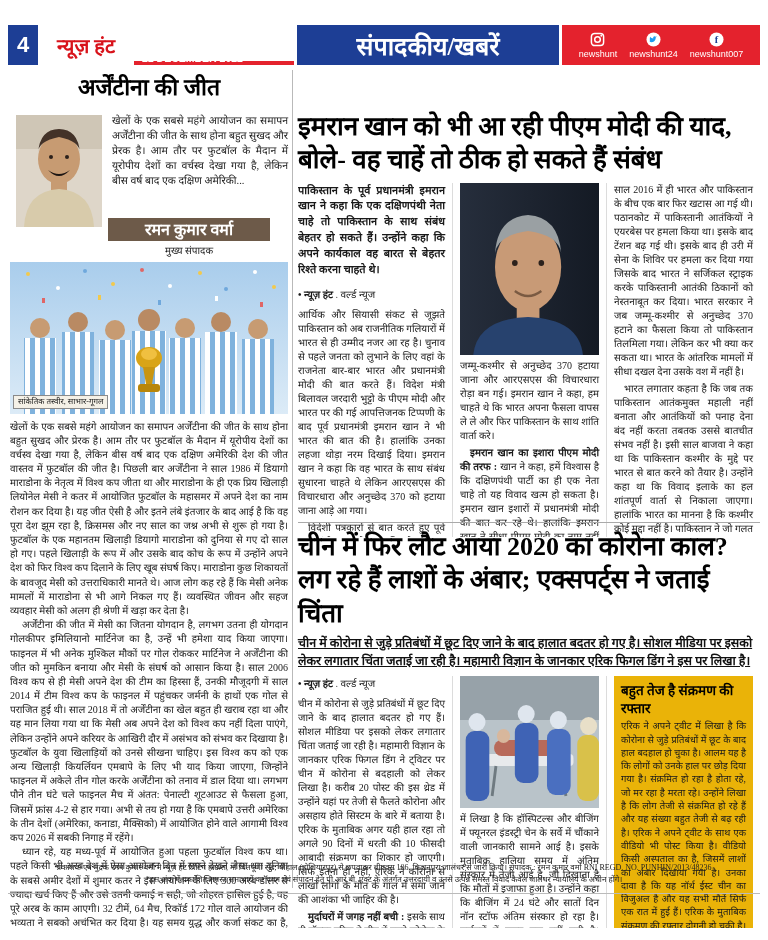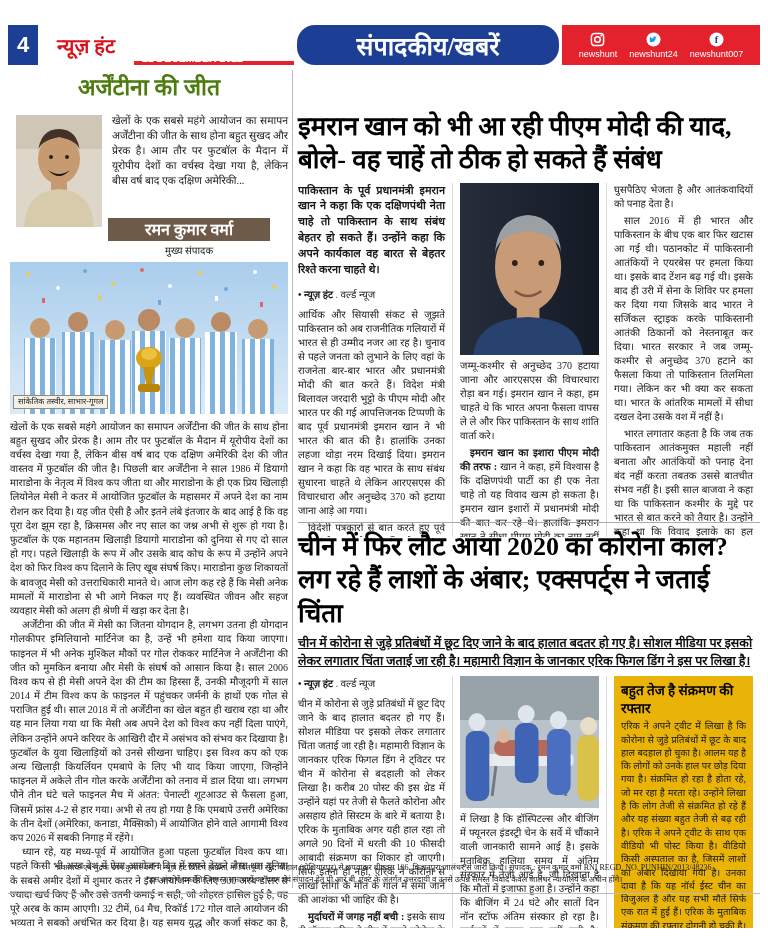--- a/index.html
+++ b/index.html
@@ -10,28 +10,28 @@
   .topbar{position:absolute;left:8px;top:25px;width:752px;height:40px;display:flex;
           font-family:"Liberation Sans",sans-serif;}
   .pageno{flex:0 0 30px;background:#1d3e95;color:#fff;font-size:22px;font-weight:bold;
           display:flex;align-items:center;justify-content:center;}
   .logobox{flex:0 0 96px;background:#fff;display:flex;align-items:center;justify-content:center;}
   .logobox .logo-text{color:#d8131b;font-size:20px;font-weight:bold;font-family:"Liberation Serif",serif;}
   .datebox{flex:0 0 152px;background:#e4222d;color:#fff;font-size:10.5px;font-weight:bold;
            line-height:1.25;display:flex;flex-direction:column;justify-content:flex-end;padding-left:8px;margin-top:36px;}
   .sectionbox{flex:1 1 auto;background:#1d3e95;color:#fff;margin-left:3px;
               display:flex;align-items:center;justify-content:center;
-              font-size:25px;font-weight:bold;font-family:"Liberation Serif",serif;border-radius:18px;}
+              font-size:25px;font-weight:bold;font-family:"Liberation Serif",serif;}
   .socialbox{flex:0 0 198px;background:#e4222d;margin-left:3px;display:flex;align-items:center;
              justify-content:center;gap:12px;color:#fff;}
   .social-item{display:flex;flex-direction:column;align-items:center;gap:2px;font-size:9px;}
   .sicon{width:15px;height:15px;display:block;}
   
   .editorial{position:absolute;left:10px;top:70px;width:278px;height:822px;}
-  .ed-title{margin:0 0 6px;text-align:center;font-size:23px;font-weight:bold;color:#4d7c0f;}
+  .ed-title{margin:0 0 6px;text-align:center;font-size:23px;font-weight:bold;color:#000000;}
   .ed-head{position:relative;height:145px;}
   .author-photo{position:absolute;left:6px;top:2px;width:86px;height:112px;}
   .ed-intro{margin-left:102px;font-size:10.5px;line-height:1.45;text-align:justify;}
   .author-bar{position:absolute;left:98px;right:18px;top:105px;height:23px;background:#6d5a49;
               color:#fff;text-align:center;font-size:16px;font-weight:bold;line-height:23px;}
   .author-role{position:absolute;left:98px;right:18px;top:130px;text-align:center;font-size:10px;}
   .team-photo-wrap{position:relative;width:278px;height:152px;margin-top:4px;}
   .photo-caption{position:absolute;left:3px;bottom:5px;background:#f5f1e7;border:1px solid #8a8a8a;
                  font-size:8px;padding:0 4px;line-height:1.5;}
   .ed-body{margin-top:6px;height:508px;overflow:hidden;font-size:10px;line-height:1.42;text-align:justify;}
@@ -224,21 +224,20 @@
           <rect x="60" y="124" width="24" height="14" fill="#c89a76"></rect>
           <path d="M14 172 Q18 136 72 134 Q126 136 130 172 Z" fill="#27426e"></path>
         </svg>
         <p class="bp">जम्मू-कश्मीर से अनुच्छेद 370 हटाया जाना और आरएसएस की विचारधारा रोड़ा बन गई। इमरान खान ने कहा, हम चाहते थे कि भारत अपना फैसला वापस ले ले और फिर पाकिस्तान के साथ शांति वार्ता करे।</p>
         <p class="bp">
           <b>इमरान खान का इशारा पीएम मोदी की तरफ :</b>
           <span>खान ने कहा, हमें विश्वास है कि दक्षिणपंथी पार्टी का ही एक नेता चाहे तो यह विवाद खत्म हो सकता है। इमरान खान इशारों में प्रधानमंत्री मोदी की बात कर रहे थे। हालांकि इमरान खान ने सीधा पीएम मोदी का नाम नहीं लिया। बता दें कि जम्मू-कश्मीर में आतंकवाद के मुद्दे पर भारत सख्त है और पाकिस्तान लगातार</span>
         </p>
       </div>
       <div class="col">
-        <p class="bp">घुसपैठिए भेजता है और आतंकवादियों को पनाह देता है।</p>
         <p class="bp">साल 2016 में ही भारत और पाकिस्तान के बीच एक बार फिर खटास आ गई थी। पठानकोट में पाकिस्तानी आतंकियों ने एयरबेस पर हमला किया था। इसके बाद टेंशन बढ़ गई थी। इसके बाद ही उरी में सेना के शिविर पर हमला कर दिया गया जिसके बाद भारत ने सर्जिकल स्ट्राइक करके पाकिस्तानी आतंकी ठिकानों को नेस्तनाबूत कर दिया। भारत सरकार ने जब जम्मू-कश्मीर से अनुच्छेद 370 हटाने का फैसला किया तो पाकिस्तान तिलमिला गया। लेकिन कर भी क्या कर सकता था। भारत के आंतरिक मामलों में सीधा दखल देना उसके वश में नहीं है।</p>
         <p class="bp">भारत लगातार कहता है कि जब तक पाकिस्तान आतंकमुक्त महाली नहीं बनाता और आतंकियों को पनाह देना बंद नहीं करता तबतक उससे बातचीत संभव नहीं है। इसी साल बाजवा ने कहा था कि पाकिस्तान कश्मीर के मुद्दे पर भारत से बात करने को तैयार है। उन्होंने कहा था कि विवाद इलाके का हल शांतपूर्ण वार्ता से निकाला जाएगा। हालांकि भारत का मानना है कि कश्मीर कोई मुद्दा नहीं है। पाकिस्तान ने जो गलत तरीके से कश्मीर का हिस्सा कब्जाया है उसे भारत को सौंपना ही संबंध ठीक करने का एक मात्र विकल्प है।</p>
       </div>
     </div>
   </div>
 
   <div class="hdivider"></div>
 
   <div class="article a2">
     <h2 class="a-head">चीन में फिर लौट आया 2020 का कोरोना काल? लग रहे हैं लाशों के अंबार; एक्सपर्ट्स ने जताई चिंता</h2>

